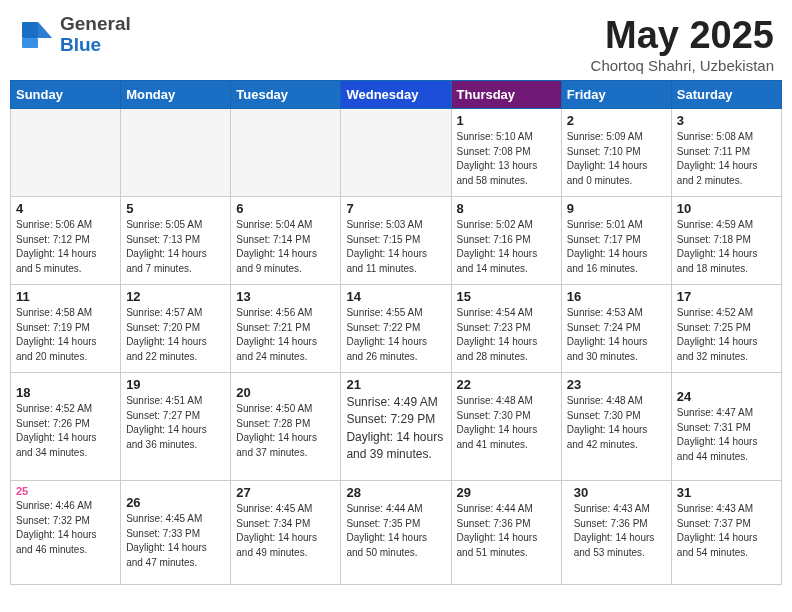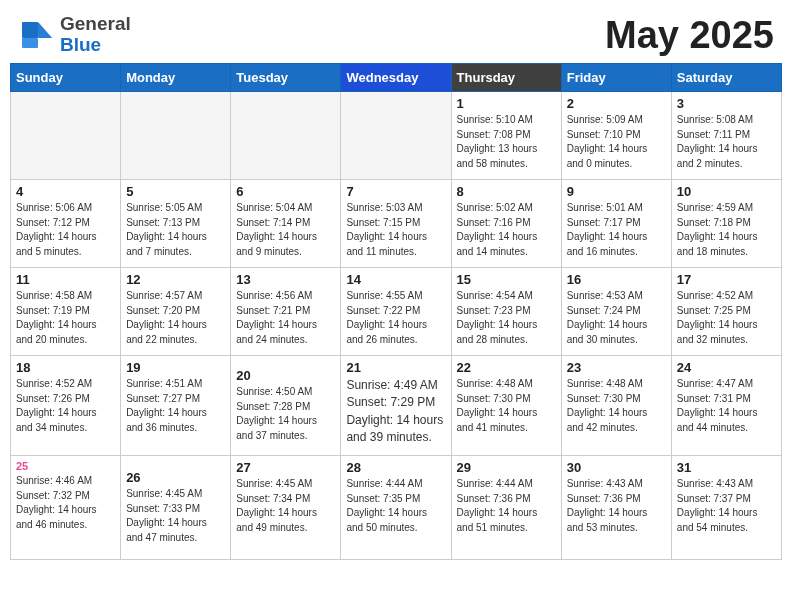--- a/index.html
+++ b/index.html
@@ -23,33 +23,34 @@
         </svg>
       </div>
       <div style="line-height:1.1;">
         <div style="font-size:19px; font-weight:bold; color:#444;">General</div>
         <div style="font-size:19px; font-weight:bold; color:#1a6fc4;">Blue</div>
       </div>
     </div>
 
     <div style="text-align:right;">
       <div style="font-size:38px; font-weight:bold; color:#222;">May 2025</div>
+      <div style="font-size:15px; color:#555;">Chortoq Shahri, Uzbekistan</div>
     </div>
 
   </div>
 
   <div style="padding: 0 10px 10px 10px;">
     <table style="width:100%; border-collapse:collapse;">
       <thead>
         <tr>
         <th style="background: rgb(26, 111, 196); color: white; font-size: 13px; font-weight: bold; padding: 6px 5px; border: 1px solid rgb(21, 101, 176); text-align: left;">Sunday</th>
             <th style="background: rgb(26, 111, 196); color: white; font-size: 13px; font-weight: bold; padding: 6px 5px; border: 1px solid rgb(21, 101, 176); text-align: left;">Monday</th>
             <th style="background: rgb(26, 111, 196); color: white; font-size: 13px; font-weight: bold; padding: 6px 5px; border: 1px solid rgb(21, 101, 176); text-align: left;">Tuesday</th>
             <th style="background: #1d4ed8; color: white; font-size: 13px; font-weight: bold; padding: 6px 5px; border: 1px solid rgb(21, 101, 176); text-align: left;">Wednesday</th>
-            <th style="background: #404040; color: white; font-size: 13px; font-weight: bold; padding: 6px 5px; border: 1px solid rgb(21, 101, 176); text-align: left;">Thursday</th>
+            <th style="background: #701a75; color: white; font-size: 13px; font-weight: bold; padding: 6px 5px; border: 1px solid rgb(21, 101, 176); text-align: left;">Thursday</th>
             <th style="background: rgb(26, 111, 196); color: white; font-size: 13px; font-weight: bold; padding: 6px 5px; border: 1px solid rgb(21, 101, 176); text-align: left;">Friday</th>
             <th style="background: rgb(26, 111, 196); color: white; font-size: 13px; font-weight: bold; padding: 6px 5px; border: 1px solid rgb(21, 101, 176); text-align: left;">Saturday</th>
           </tr>
       </thead>
       <tbody id="calendar-body">
       <tr>
             <td style="border: 1px solid rgb(204, 204, 204); vertical-align: top; padding: 4px 5px; font-size: 10.2px; color: rgb(51, 51, 51); width: 14.28%; height: 88px; background-color: rgb(245, 245, 245);"></td>
             <td style="border: 1px solid rgb(204, 204, 204); vertical-align: top; padding: 4px 5px; font-size: 10.2px; color: rgb(51, 51, 51); width: 14.28%; height: 88px; background-color: rgb(245, 245, 245);"></td>
             <td style="border: 1px solid rgb(204, 204, 204); vertical-align: top; padding: 4px 5px; font-size: 10.2px; color: rgb(51, 51, 51); width: 14.28%; height: 88px; background-color: rgb(245, 245, 245);"></td>
             <td style="border: 1px solid rgb(204, 204, 204); vertical-align: top; padding: 4px 5px; font-size: 10.2px; color: rgb(51, 51, 51); width: 14.28%; height: 88px; background-color: rgb(245, 245, 245);"></td>
@@ -120,21 +121,21 @@
             <td style="border: 1px solid rgb(204, 204, 204); vertical-align: top; padding: 4px 5px; font-size: 10.2px; color: rgb(51, 51, 51); width: 14.28%; height: 88px;">
               <span style="font-size: 13px; font-weight: bold; color: rgb(34, 34, 34); display: block; margin-bottom: 2px;">16</span>
               <div style="font-size: 10px; color: rgb(51, 51, 51); line-height: 1.45;">Sunrise: 4:53 AM<br>Sunset: 7:24 PM<br>Daylight: 14 hours<br>and 30 minutes.</div>
             </td>
             <td style="border: 1px solid rgb(204, 204, 204); vertical-align: top; padding: 4px 5px; font-size: 10.2px; color: rgb(51, 51, 51); width: 14.28%; height: 88px;">
               <span style="font-size: 13px; font-weight: bold; color: rgb(34, 34, 34); display: block; margin-bottom: 2px;">17</span>
               <div style="font-size: 10px; color: rgb(51, 51, 51); line-height: 1.45;">Sunrise: 4:52 AM<br>Sunset: 7:25 PM<br>Daylight: 14 hours<br>and 32 minutes.</div>
             </td>
           </tr>
           <tr>
-            <td style="border: 1px solid rgb(204, 204, 204); vertical-align: top; padding: 4px 5px; font-size: 10.2px; color: rgb(51, 51, 51); width: 14.28%; height: 88px;">
+            <td style="border: 1px solid rgb(204, 204, 204); vertical-align: top; padding: 12px 5px; font-size: 10.2px; color: rgb(51, 51, 51); width: 14.28%; height: 88px;">
               <span style="font-size: 13px; font-weight: bold; color: rgb(34, 34, 34); display: block; margin-bottom: 2px;">18</span>
               <div style="font-size: 10px; color: rgb(51, 51, 51); line-height: 1.45;">Sunrise: 4:52 AM<br>Sunset: 7:26 PM<br>Daylight: 14 hours<br>and 34 minutes.</div>
             </td>
             <td style="border: 1px solid rgb(204, 204, 204); vertical-align: top; padding: 4px 5px; font-size: 10.2px; color: rgb(51, 51, 51); width: 14.28%; height: 88px;">
               <span style="font-size: 13px; font-weight: bold; color: rgb(34, 34, 34); display: block; margin-bottom: 2px;">19</span>
               <div style="font-size: 10px; color: rgb(51, 51, 51); line-height: 1.45;">Sunrise: 4:51 AM<br>Sunset: 7:27 PM<br>Daylight: 14 hours<br>and 36 minutes.</div>
             </td>
             <td style="border: 1px solid rgb(204, 204, 204); vertical-align: top; padding: 12px 5px; font-size: 10.2px; color: rgb(51, 51, 51); width: 14.28%; height: 88px;">
               <span style="font-size: 13px; font-weight: bold; color: rgb(34, 34, 34); display: block; margin-bottom: 2px;">20</span>
               <div style="font-size: 10px; color: rgb(51, 51, 51); line-height: 1.45;">Sunrise: 4:50 AM<br>Sunset: 7:28 PM<br>Daylight: 14 hours<br>and 37 minutes.</div>
@@ -144,21 +145,21 @@
               <div style="font-size: 12px; color: rgb(51, 51, 51); line-height: 1.45;">Sunrise: 4:49 AM<br>Sunset: 7:29 PM<br>Daylight: 14 hours<br>and 39 minutes.</div>
             </td>
             <td style="border: 1px solid rgb(204, 204, 204); vertical-align: top; padding: 4px 5px; font-size: 10.2px; color: rgb(51, 51, 51); width: 14.28%; height: 88px;">
               <span style="font-size: 13px; font-weight: bold; color: rgb(34, 34, 34); display: block; margin-bottom: 2px;">22</span>
               <div style="font-size: 10px; color: rgb(51, 51, 51); line-height: 1.45;">Sunrise: 4:48 AM<br>Sunset: 7:30 PM<br>Daylight: 14 hours<br>and 41 minutes.</div>
             </td>
             <td style="border: 1px solid rgb(204, 204, 204); vertical-align: top; padding: 4px 5px; font-size: 10.2px; color: rgb(51, 51, 51); width: 14.28%; height: 88px;">
               <span style="font-size: 13px; font-weight: bold; color: rgb(34, 34, 34); display: block; margin-bottom: 2px;">23</span>
               <div style="font-size: 10px; color: rgb(51, 51, 51); line-height: 1.45;">Sunrise: 4:48 AM<br>Sunset: 7:30 PM<br>Daylight: 14 hours<br>and 42 minutes.</div>
             </td>
-            <td style="border: 1px solid rgb(204, 204, 204); vertical-align: top; padding: 4px 5px; font-size: 10.2px; color: rgb(51, 51, 51); width: 14.28%; height: 88px;">
+            <td style="border: 1px solid rgb(204, 204, 204); vertical-align: top; padding: 16px 5px; font-size: 10.2px; color: rgb(51, 51, 51); width: 14.28%; height: 88px;">
               <span style="font-size: 13px; font-weight: bold; color: rgb(34, 34, 34); display: block; margin-bottom: 2px;">24</span>
               <div style="font-size: 10px; color: rgb(51, 51, 51); line-height: 1.45;">Sunrise: 4:47 AM<br>Sunset: 7:31 PM<br>Daylight: 14 hours<br>and 44 minutes.</div>
             </td>
           </tr>
           <tr>
             <td style="border: 1px solid rgb(204, 204, 204); vertical-align: top; padding: 4px 5px; font-size: 10.2px; color: rgb(51, 51, 51); width: 14.28%; height: 88px;">
               <span style="font-size: 11px; font-weight: bold; color: #ec4899; display: block; margin-bottom: 2px;">25</span>
               <div style="font-size: 10px; color: rgb(51, 51, 51); line-height: 1.45;">Sunrise: 4:46 AM<br>Sunset: 7:32 PM<br>Daylight: 14 hours<br>and 46 minutes.</div>
             </td>
             <td style="border: 1px solid rgb(204, 204, 204); vertical-align: top; padding: 14px 5px; font-size: 10.2px; color: rgb(51, 51, 51); width: 14.28%; height: 88px;">
@@ -170,21 +171,21 @@
               <div style="font-size: 10px; color: rgb(51, 51, 51); line-height: 1.45;">Sunrise: 4:45 AM<br>Sunset: 7:34 PM<br>Daylight: 14 hours<br>and 49 minutes.</div>
             </td>
             <td style="border: 1px solid rgb(204, 204, 204); vertical-align: top; padding: 4px 5px; font-size: 10.2px; color: rgb(51, 51, 51); width: 14.28%; height: 88px;">
               <span style="font-size: 13px; font-weight: bold; color: rgb(34, 34, 34); display: block; margin-bottom: 2px;">28</span>
               <div style="font-size: 10px; color: rgb(51, 51, 51); line-height: 1.45;">Sunrise: 4:44 AM<br>Sunset: 7:35 PM<br>Daylight: 14 hours<br>and 50 minutes.</div>
             </td>
             <td style="border: 1px solid rgb(204, 204, 204); vertical-align: top; padding: 4px 5px; font-size: 10.2px; color: rgb(51, 51, 51); width: 14.28%; height: 88px;">
               <span style="font-size: 13px; font-weight: bold; color: rgb(34, 34, 34); display: block; margin-bottom: 2px;">29</span>
               <div style="font-size: 10px; color: rgb(51, 51, 51); line-height: 1.45;">Sunrise: 4:44 AM<br>Sunset: 7:36 PM<br>Daylight: 14 hours<br>and 51 minutes.</div>
             </td>
-            <td style="border: 1px solid rgb(204, 204, 204); vertical-align: top; padding: 4px 5px; font-size: 10.2px; color: rgb(51, 51, 51); width: 14.28%; height: 88px;">
+            <td style="border: 1px solid rgb(204, 204, 204); vertical-align: top; padding: 4px 12px; font-size: 10.2px; color: rgb(51, 51, 51); width: 14.28%; height: 88px;">
               <span style="font-size: 13px; font-weight: bold; color: rgb(34, 34, 34); display: block; margin-bottom: 2px;">30</span>
               <div style="font-size: 10px; color: rgb(51, 51, 51); line-height: 1.45;">Sunrise: 4:43 AM<br>Sunset: 7:36 PM<br>Daylight: 14 hours<br>and 53 minutes.</div>
             </td>
             <td style="border: 1px solid rgb(204, 204, 204); vertical-align: top; padding: 4px 5px; font-size: 10.2px; color: rgb(51, 51, 51); width: 14.28%; height: 88px;">
               <span style="font-size: 13px; font-weight: bold; color: rgb(34, 34, 34); display: block; margin-bottom: 2px;">31</span>
               <div style="font-size: 10px; color: rgb(51, 51, 51); line-height: 1.45;">Sunrise: 4:43 AM<br>Sunset: 7:37 PM<br>Daylight: 14 hours<br>and 54 minutes.</div>
             </td>
           </tr>
         </tbody>
     </table>

